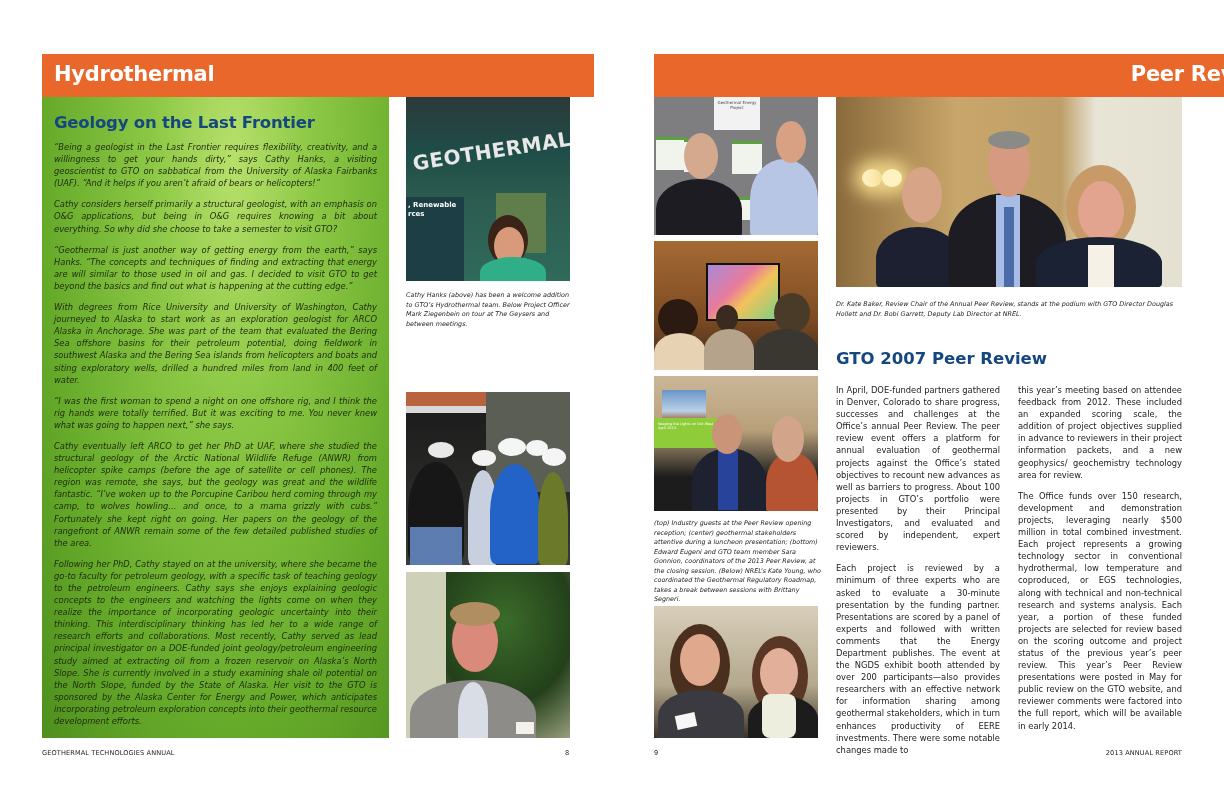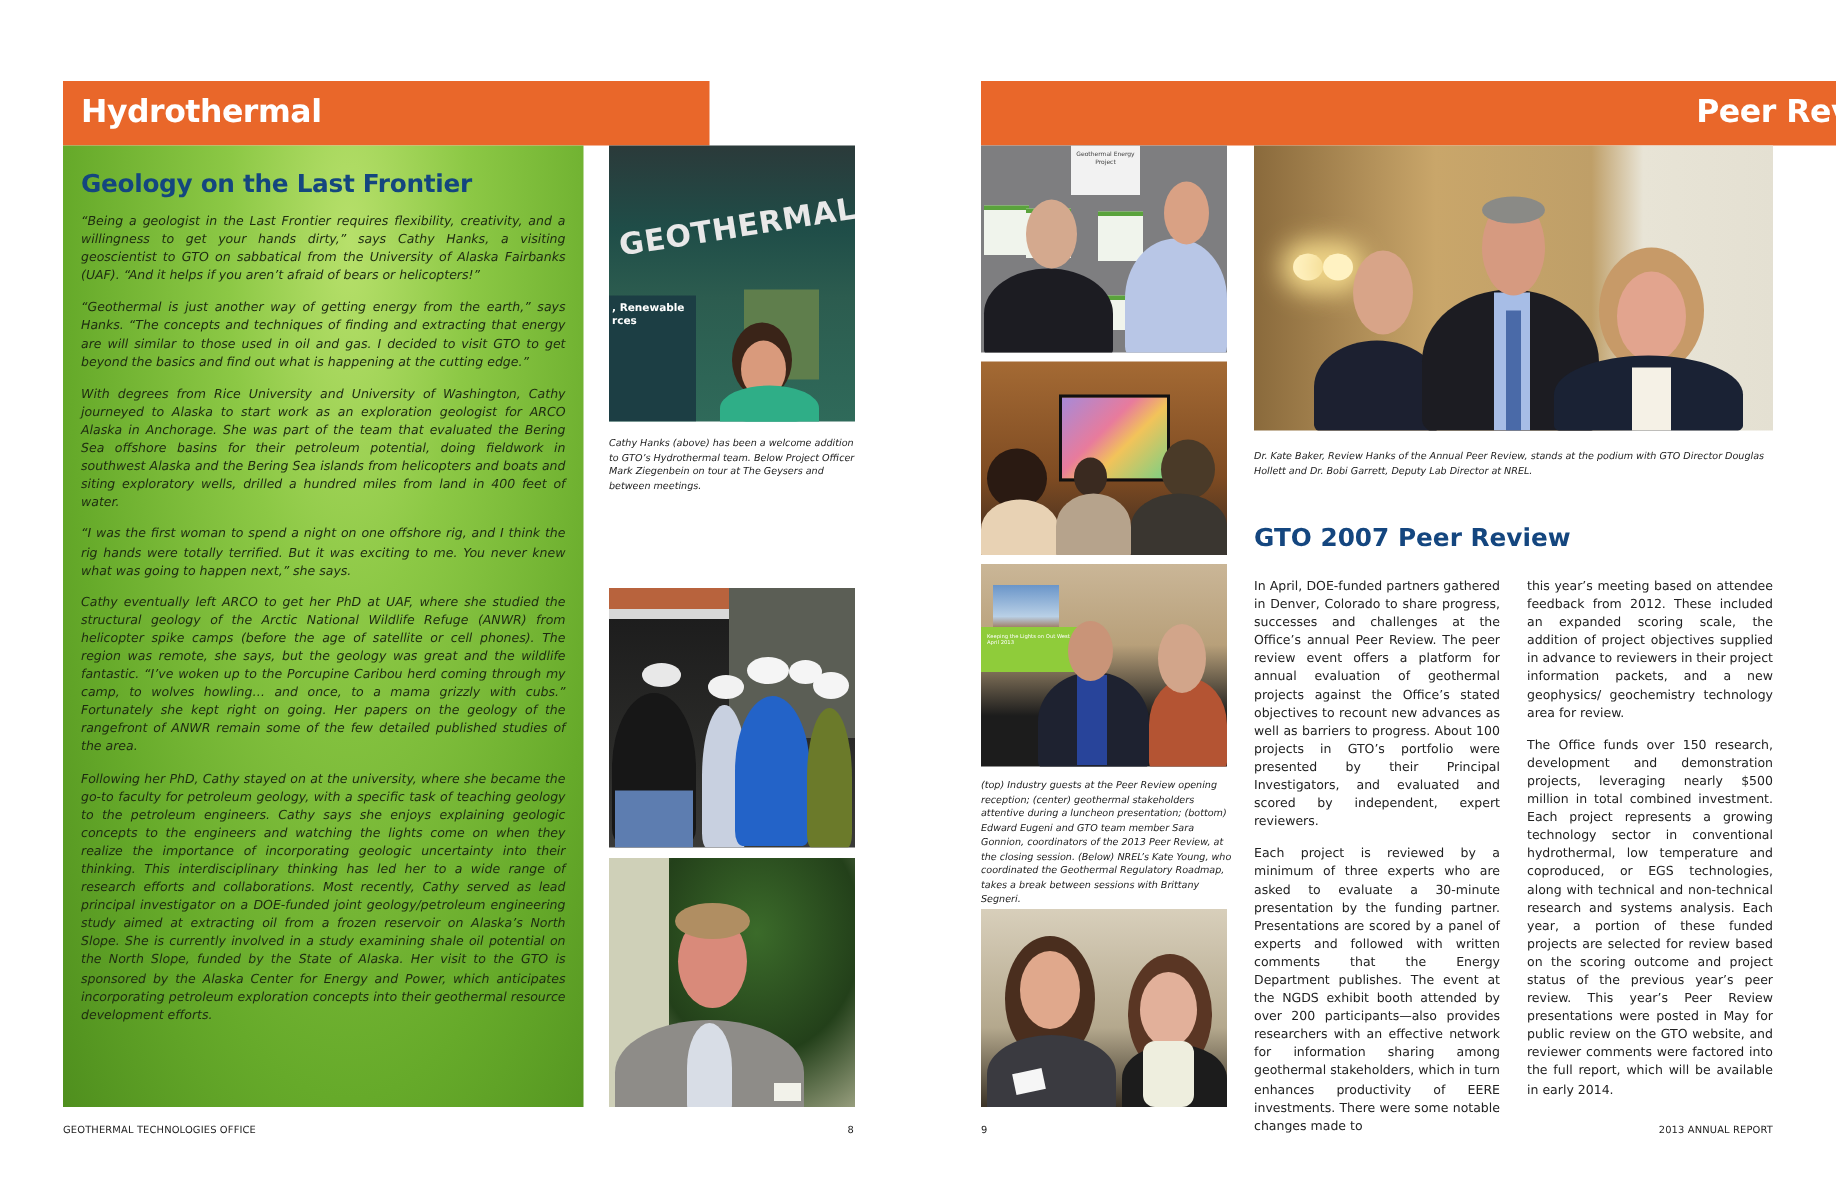--- a/index.html
+++ b/index.html
@@ -26,28 +26,29 @@
   .ph-geo .panel1 { position:absolute; left:0; top:100px; width:58px; height:84px; background:#1c3e44; }
   .ph-geo .panel2 { position:absolute; left:90px; top:96px; width:50px; height:60px; background:#5f7e4c; }
   .ph-geo .panel-txt { position:absolute; left:2px; top:104px; color:#fff; font-size:7px; font-family:"DejaVu Sans", sans-serif; font-weight:bold; line-height:9px; }
   .person { position:absolute; border-radius:50% 50% 10% 10%; }
   .head { position:absolute; border-radius:50%; }
 </style>
 </head>
 <body>
 
 <div class="page page-left">
-  <div class="banner" style="left:42px; width:431px;">
+  <div class="banner" style="left:42px; width:532px;padding-left:20px;">
     <div class="banner-title" style="left:12px;">Hydrothermal</div>
   </div>
 
   <div class="green-panel">
     <div class="article-heading">Geology on the Last Frontier</div>
     <div class="body-text" style="left:12px; top:44px; width:323px;">
       <p>“Being a geologist in the Last Frontier requires flexibility, creativity, and a willingness to get your hands dirty,” says Cathy Hanks, a visiting geoscientist to GTO on sabbatical from the University of Alaska Fairbanks (UAF).  “And it helps if you aren’t afraid of bears or helicopters!”</p>
+      <p>Cathy considers herself primarily a structural geologist, with an emphasis on O&amp;G applications, but being in O&amp;G requires knowing a bit about everything. So why did she choose to take a semester to visit GTO?</p>
       <p>“Geothermal is just another way of getting energy from the earth,” says Hanks. “The concepts and techniques of finding and extracting that energy are will similar to those used in oil and gas. I decided to visit GTO to get beyond the basics and find out what is happening at the cutting edge.”</p>
       <p>With degrees from Rice University and University of Washington, Cathy journeyed to Alaska to start work as an exploration geologist for ARCO Alaska in Anchorage. She was part of the team that evaluated the Bering Sea offshore basins for their petroleum potential, doing fieldwork in southwest Alaska and the Bering Sea islands from helicopters and boats and siting exploratory wells, drilled a hundred miles from land in 400 feet of water.</p>
       <p>“I was the first woman to spend a night on one offshore rig, and I think the rig hands were totally terrified. But it was exciting to me. You never knew what was going to happen next,” she says.</p>
       <p>Cathy eventually left ARCO to get her PhD at UAF, where she studied the structural geology of the Arctic National Wildlife Refuge (ANWR) from helicopter spike camps (before the age of satellite or cell phones).  The region was remote, she says, but the geology was great and the wildlife fantastic. “I’ve woken up to the Porcupine Caribou herd coming through my camp, to wolves howling… and once, to a mama grizzly with cubs.” Fortunately she kept right on going. Her papers on the geology of the rangefront of ANWR remain some of the few detailed published studies of the area.</p>
       <p>Following her PhD, Cathy stayed on at the university, where she became the go-to faculty for petroleum geology, with a specific task of teaching geology to the petroleum engineers. Cathy says she enjoys explaining geologic concepts to the engineers and watching the lights come on when they realize the importance of incorporating geologic uncertainty into their thinking. This interdisciplinary thinking has led her to a wide range of research efforts and collaborations. Most recently, Cathy served as lead principal investigator on a DOE-funded joint geology/petroleum engineering study aimed at extracting oil from a frozen reservoir on Alaska’s North Slope. She is currently involved in a study examining shale oil potential on the North Slope, funded by the State of Alaska. Her visit to the GTO is sponsored by the Alaska Center for Energy and Power, which anticipates incorporating petroleum exploration concepts into their geothermal resource development efforts.</p>
     </div>
   </div>
 
   <div class="photo ph-geo" style="left:406px; top:97px; width:164px; height:184px;">
     <div class="sign">GEOTHERMAL</div>
@@ -78,21 +79,21 @@
 
   <div class="photo" style="left:406px; top:572px; width:164px; height:166px; background:radial-gradient(ellipse at 60% 30%,#3b6b2a 0%,#23401a 50%,#c9c6a8 100%);">
     <div style="position:absolute; left:0; top:0; width:40px; height:166px; background:#cfd0b8;"></div>
     <div class="person" style="left:4px; top:108px; width:126px; height:70px; background:#8e8c88;"></div>
     <div class="person" style="left:52px; top:110px; width:30px; height:60px; background:#d8dde6;"></div>
     <div class="head" style="left:46px; top:38px; width:46px; height:62px; background:#d98a7a;"></div>
     <div class="head" style="left:44px; top:30px; width:50px; height:24px; background:#b08e62;"></div>
     <div style="position:absolute; left:110px; top:150px; width:18px; height:12px; background:#f2f2ea;"></div>
   </div>
 
-  <div class="footer" style="left:42px;">GEOTHERMAL TECHNOLOGIES OFFICE</div>
+  <div class="footer" style="left:42px;">GEOTHERMAL TECHNOLOGIES ANNUAL</div>
   <div class="footer" style="left:565px;">8</div>
 </div>
 
 <div class="page page-right">
   <div class="banner" style="left:42px; width:632px;">
     <div class="banner-title" style="right:12px;">Peer Review</div>
   </div>
 
   <div class="photo" style="left:42px; top:97px; width:164px; height:138px; background:#7e7e80;">
     <div style="position:absolute; left:60px; top:0; width:46px; height:30px; background:#f2f2f2; font-size:4px; font-family:'DejaVu Sans',sans-serif; color:#444; text-align:center; padding-top:3px; white-space:pre;">Geothermal Energy
@@ -149,21 +150,21 @@
     <div class="person" style="left:112px; top:96px; width:118px; height:96px; background:#1c1c22;"></div>
     <div style="position:absolute; left:160px; top:98px; width:24px; height:92px; background:#a7bde6;"></div>
     <div style="position:absolute; left:168px; top:110px; width:10px; height:80px; background:#4a6aa8;"></div>
     <div class="head" style="left:152px; top:36px; width:42px; height:64px; background:#d69a80;"></div>
     <div class="head" style="left:152px; top:34px; width:42px; height:18px; background:#8a8a86;"></div>
     <div class="head" style="left:230px; top:68px; width:70px; height:84px; background:#c79a68;"></div>
     <div class="head" style="left:242px; top:84px; width:46px; height:60px; background:#e2a48e;"></div>
     <div class="person" style="left:200px; top:140px; width:126px; height:52px; background:#1a2234;"></div>
     <div style="position:absolute; left:252px; top:148px; width:26px; height:44px; background:#f5f1e6;"></div>
   </div>
-  <div class="caption" style="left:224px; top:300px; width:348px;">Dr. Kate Baker, Review Hanks of the Annual Peer Review, stands at the podium with GTO Director Douglas Hollett and Dr. Bobi Garrett, Deputy Lab Director at NREL.</div>
+  <div class="caption" style="left:224px; top:300px; width:348px;">Dr. Kate Baker, Review Chair of the Annual Peer Review, stands at the podium with GTO Director Douglas Hollett and Dr. Bobi Garrett, Deputy Lab Director at NREL.</div>
 
   <div class="rp-heading">GTO 2007 Peer Review</div>
 
   <div class="col-text" style="left:224px; top:384px; width:164px;">
     <p>In April, DOE-funded partners gathered in Denver, Colorado to share progress, successes and challenges at the Office’s annual Peer Review. The peer review event offers a platform for annual evaluation of geothermal projects against the Office’s stated objectives to recount new advances as well as barriers to progress. About 100 projects in GTO’s portfolio were presented by their Principal Investigators, and evaluated and scored by independent, expert reviewers.</p>
     <p>Each project is reviewed by a minimum of three experts who are asked to evaluate a 30-minute presentation by the funding partner. Presentations are scored by a panel of experts and followed with written comments that the Energy Department publishes. The event at the NGDS exhibit booth attended by over 200 participants—also provides researchers with an effective network for information sharing among geothermal stakeholders, which in turn enhances productivity of EERE investments. There were some notable changes made to</p>
   </div>
   <div class="col-text" style="left:406px; top:384px; width:164px;">
     <p>this year’s meeting based on attendee feedback from 2012. These included an expanded scoring scale, the addition of project objectives supplied in advance to reviewers in their project information packets, and a new geophysics/ geochemistry technology area for review.</p>
     <p>The Office funds over 150 research, development and demonstration projects, leveraging nearly $500 million in total combined investment. Each project represents a growing technology sector in conventional hydrothermal, low temperature and coproduced, or EGS technologies, along with technical and non-technical research and systems analysis. Each year, a portion of these funded projects are selected for review based on the scoring outcome and project status of the previous year’s peer review. This year’s Peer Review presentations were posted in May for public review on the GTO website, and reviewer comments were factored into the full report, which will be available in early 2014.</p>

